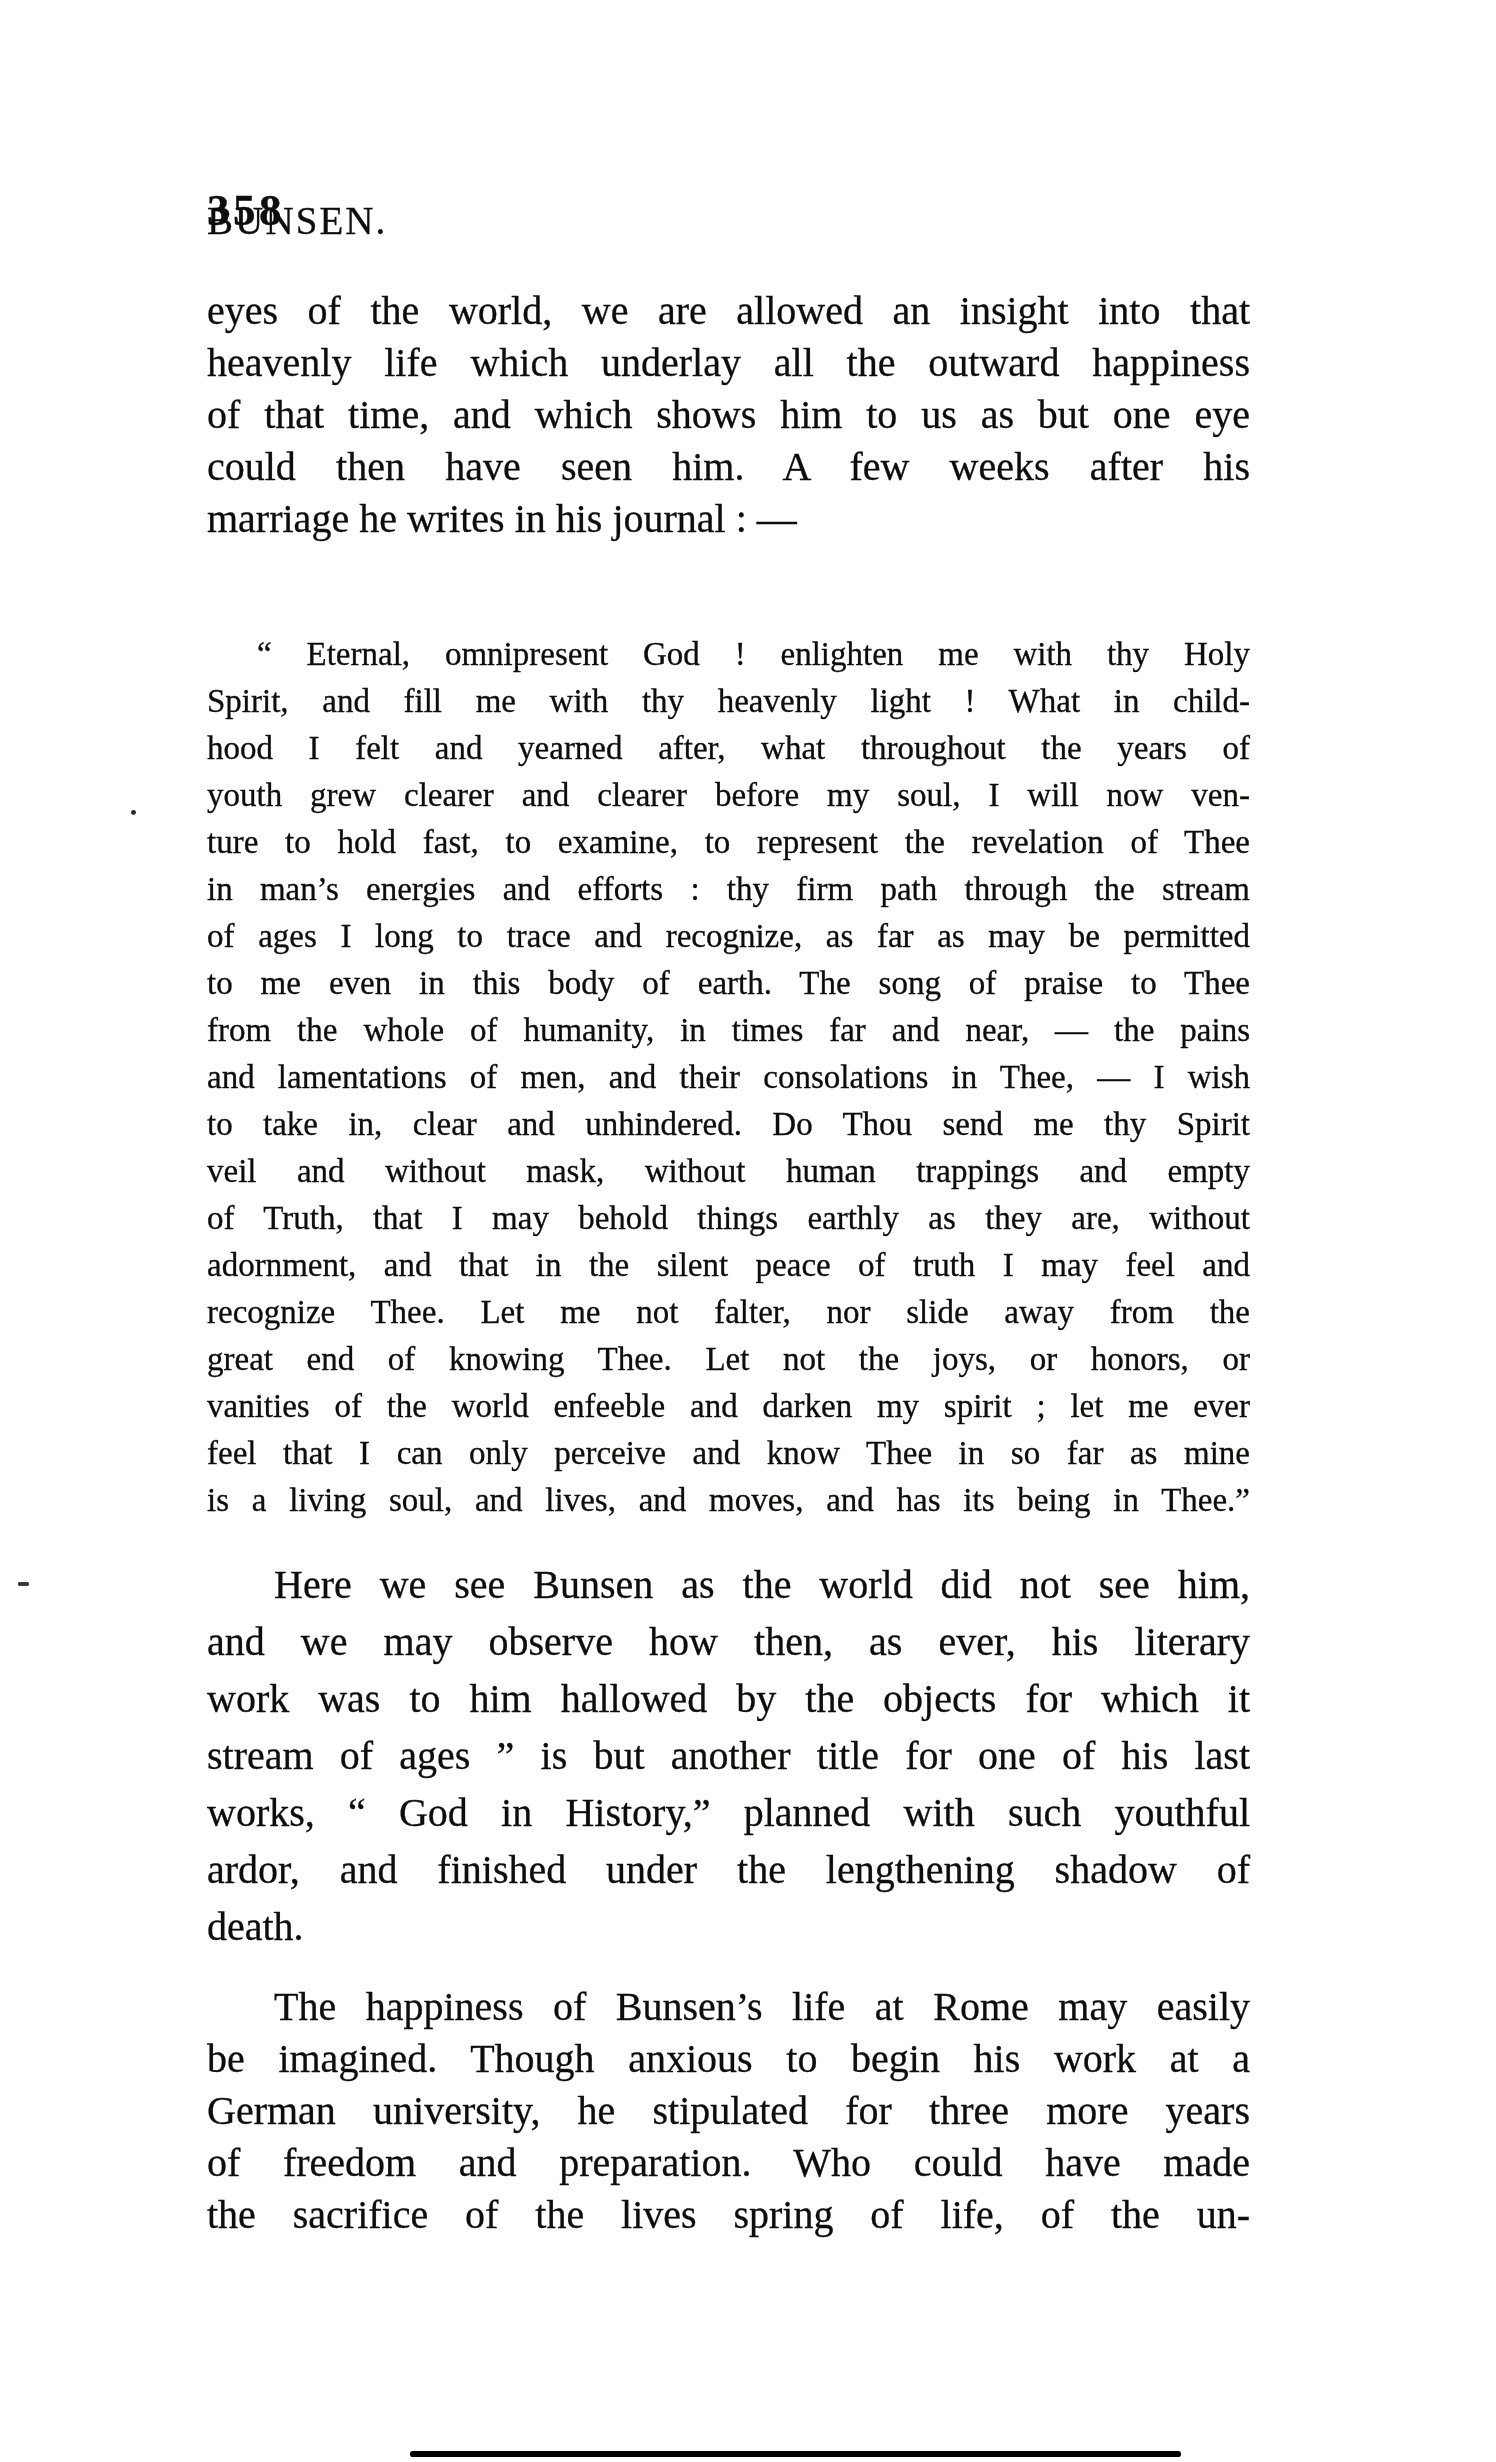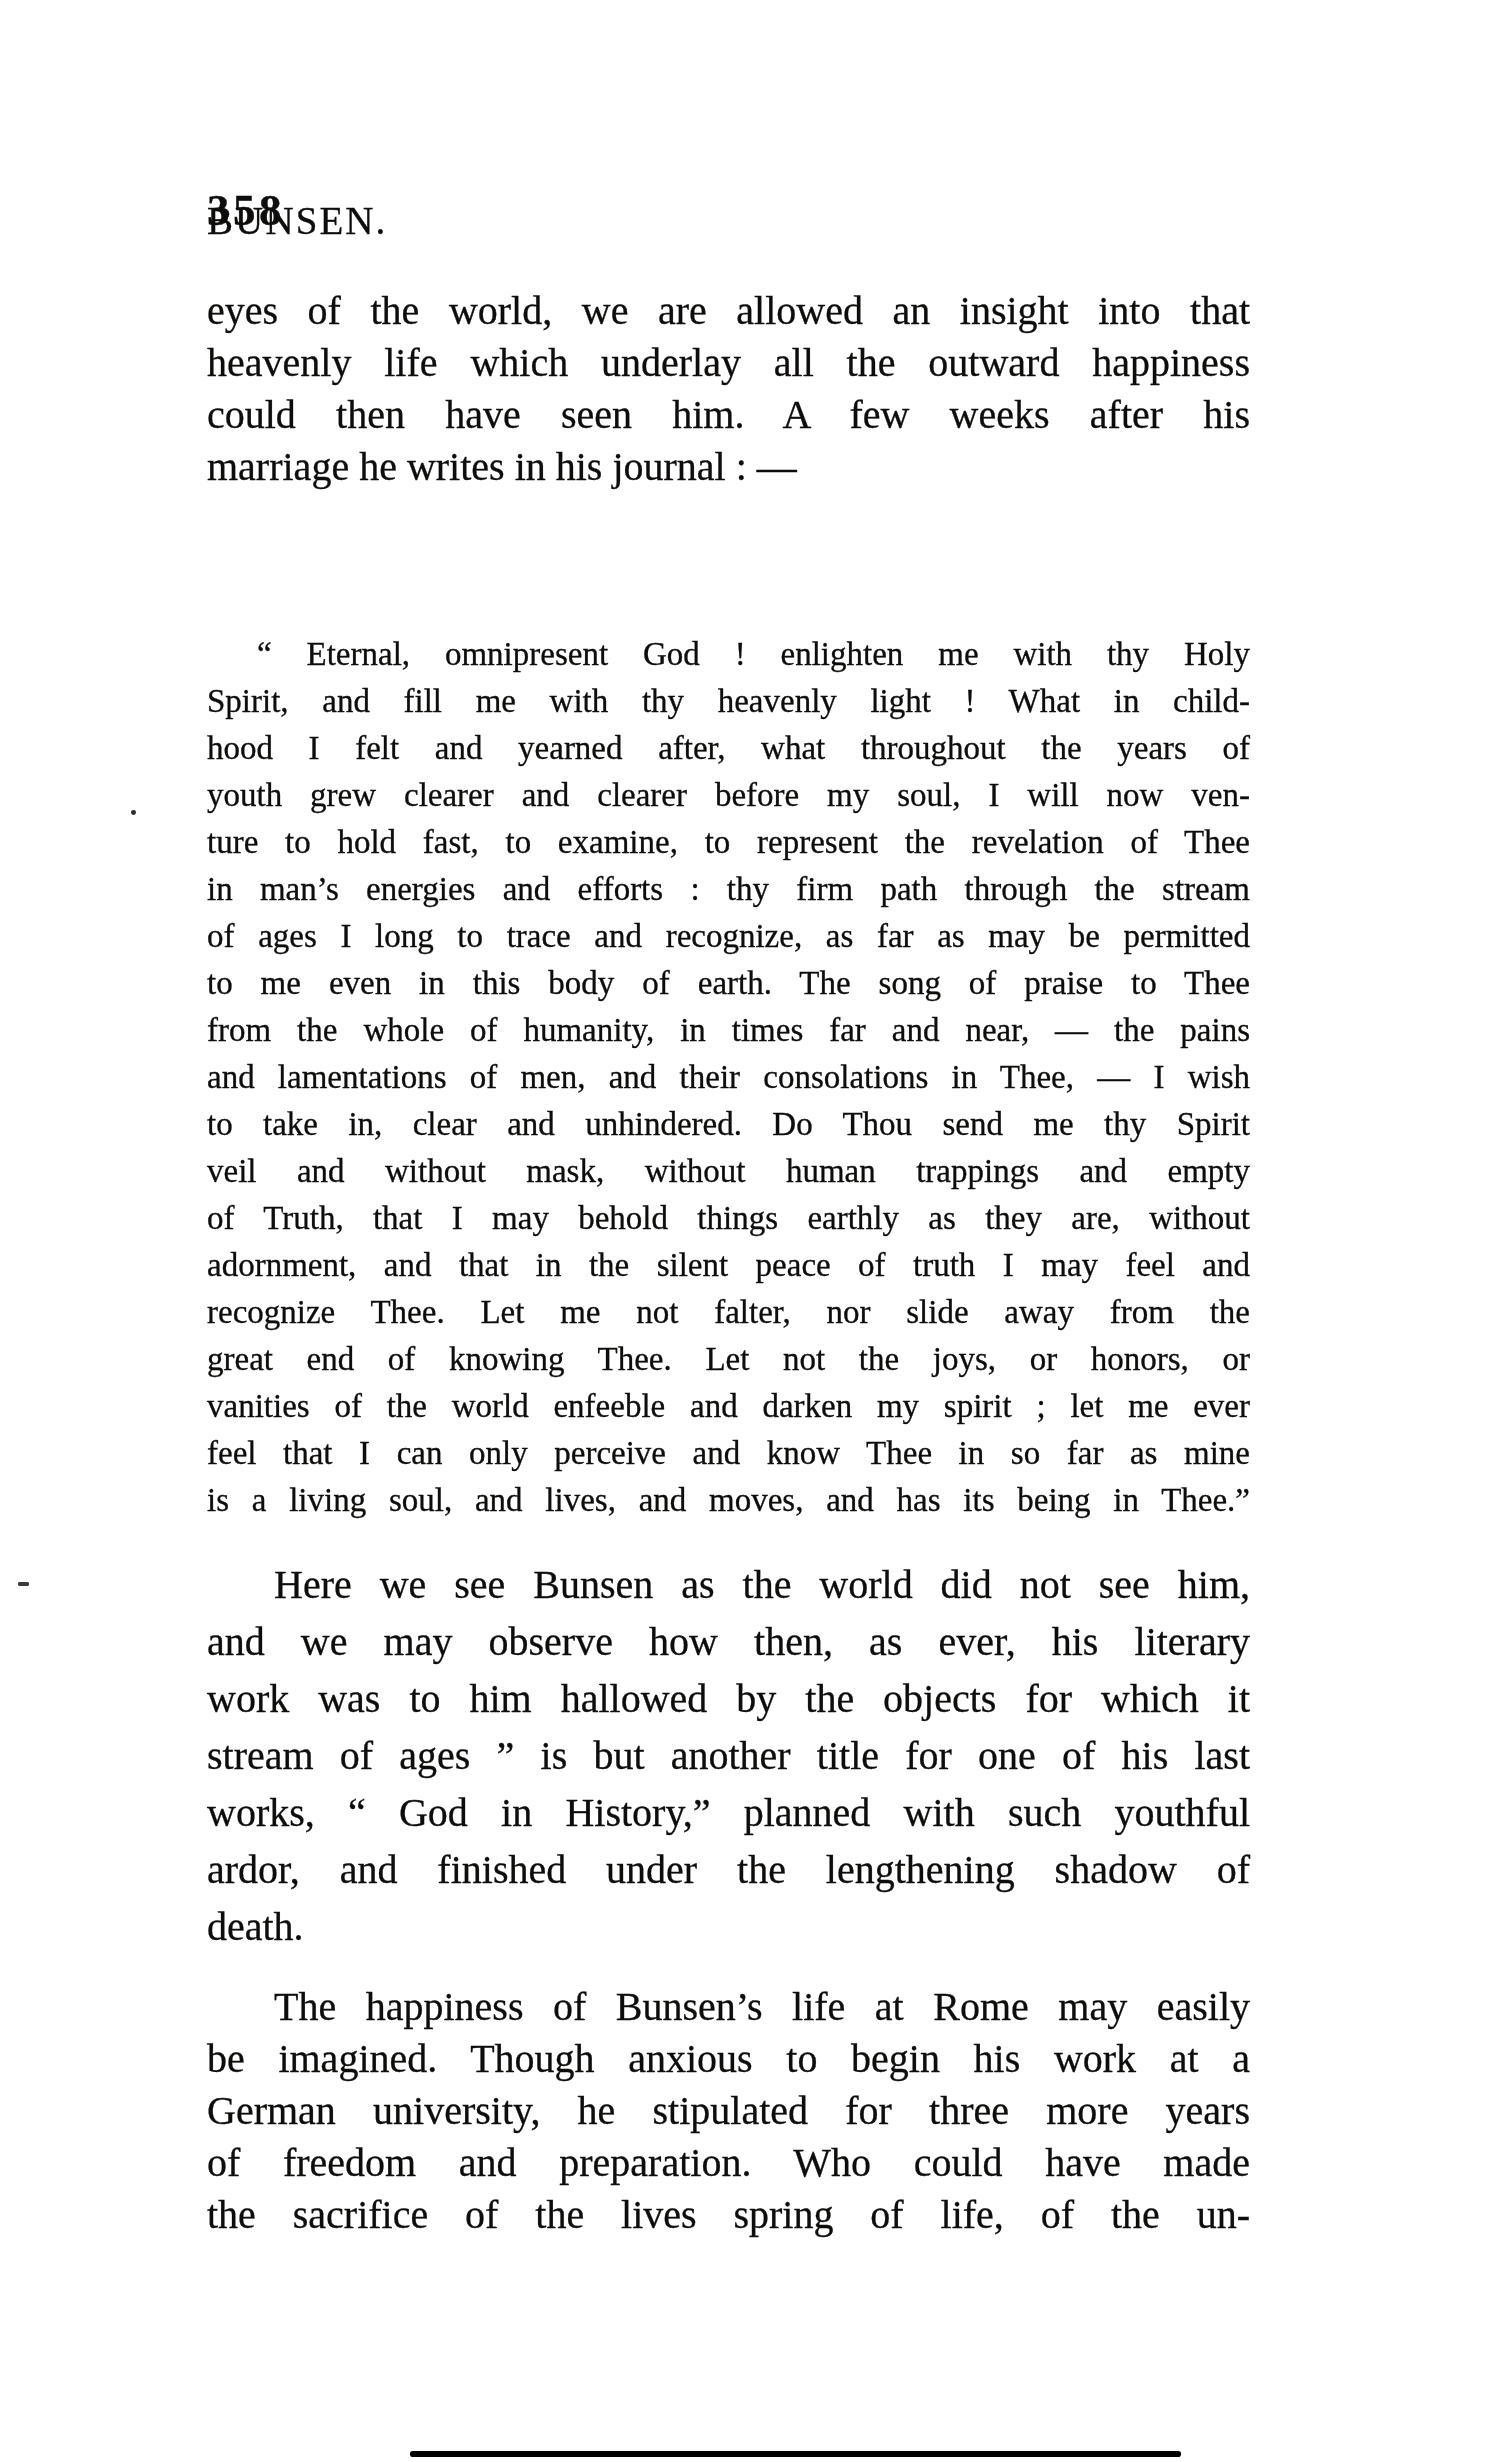--- a/index.html
+++ b/index.html
@@ -74,20 +74,21 @@
 
 <div class="page">
 
   <div class="pageno">358</div>
 
   <div class="head">BUNSEN.</div>
 
   <div id="p1" class="para">
       <div class="line">eyes of the world, we are allowed an insight into that</div>
       <div class="line">heavenly life which underlay all the outward happiness</div>
+      <div class="line">of that time, and which shows him to us as but one eye</div>
       <div class="line">could then have seen him. A few weeks after his</div>
       <div class="line last-short">marriage he writes in his journal : —</div>
     </div>
 
   <div id="quote" class="para indent-72">
       <div class="line">“ Eternal, omnipresent God ! enlighten me with thy Holy</div>
       <div class="line">Spirit, and fill me with thy heavenly light ! What in child-</div>
       <div class="line">hood I felt and yearned after, what throughout the years of</div>
       <div class="line">youth grew clearer and clearer before my soul, I will now ven-</div>
       <div class="line">ture to hold fast, to examine, to represent the revelation of Thee</div>

